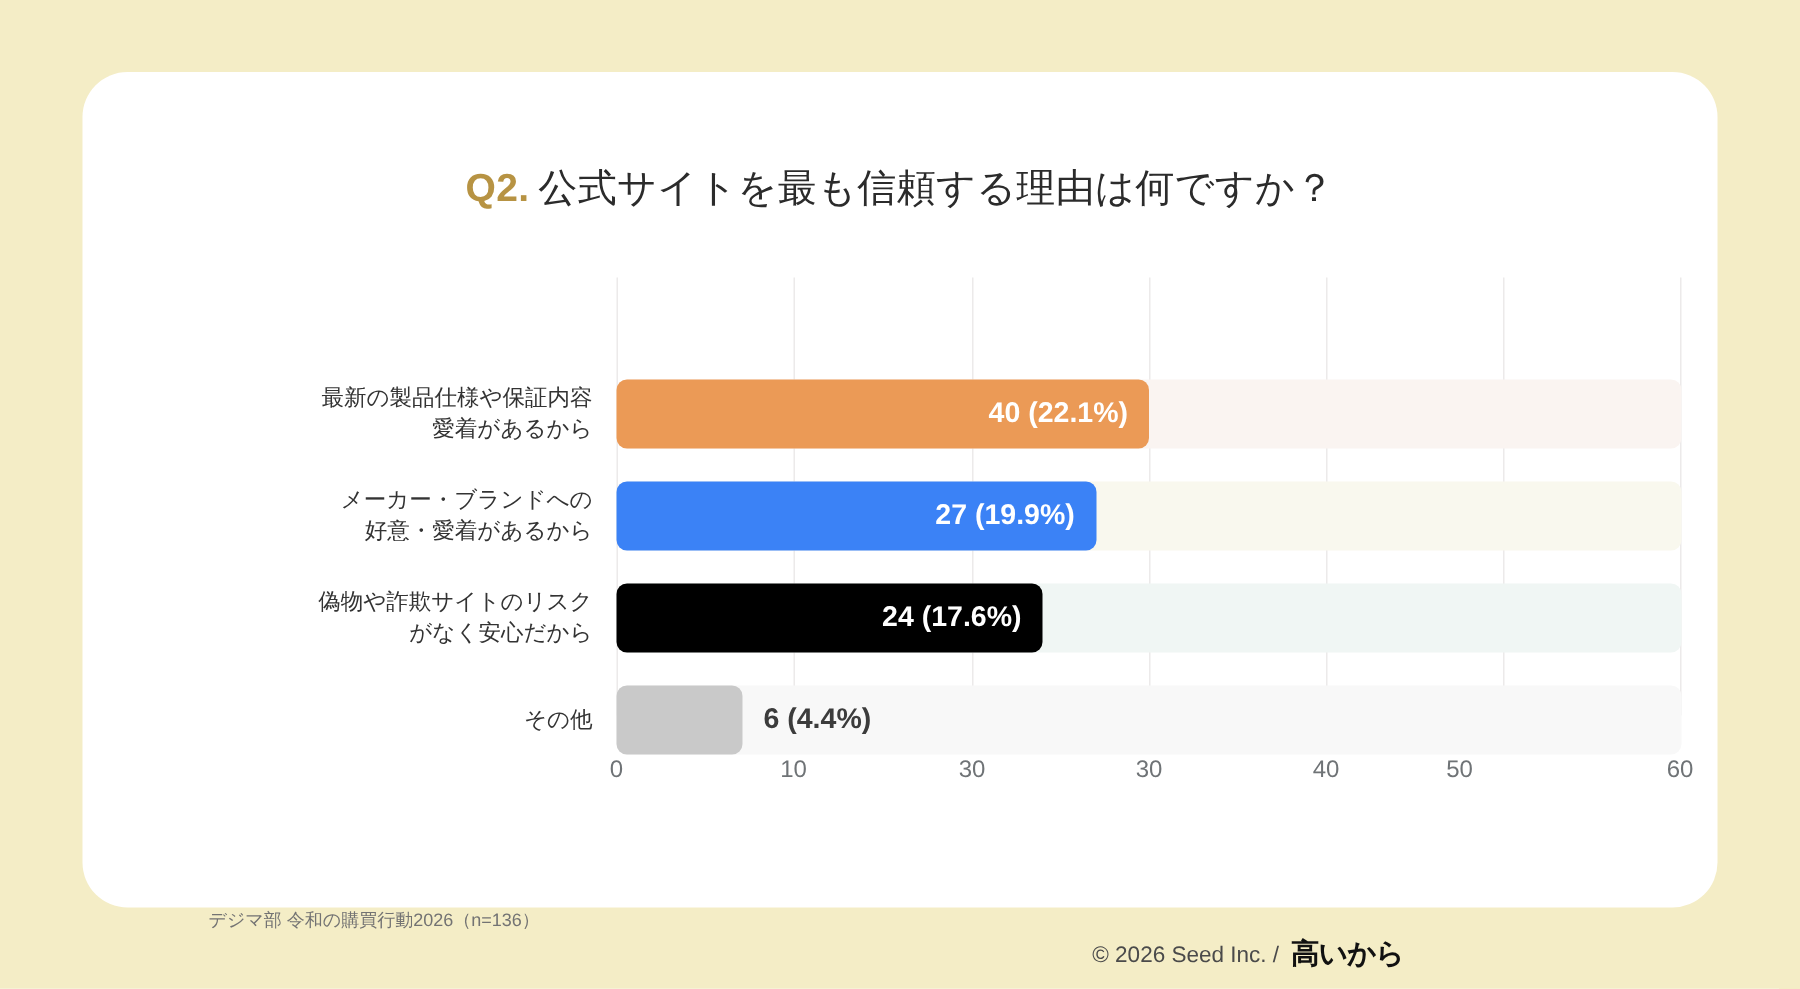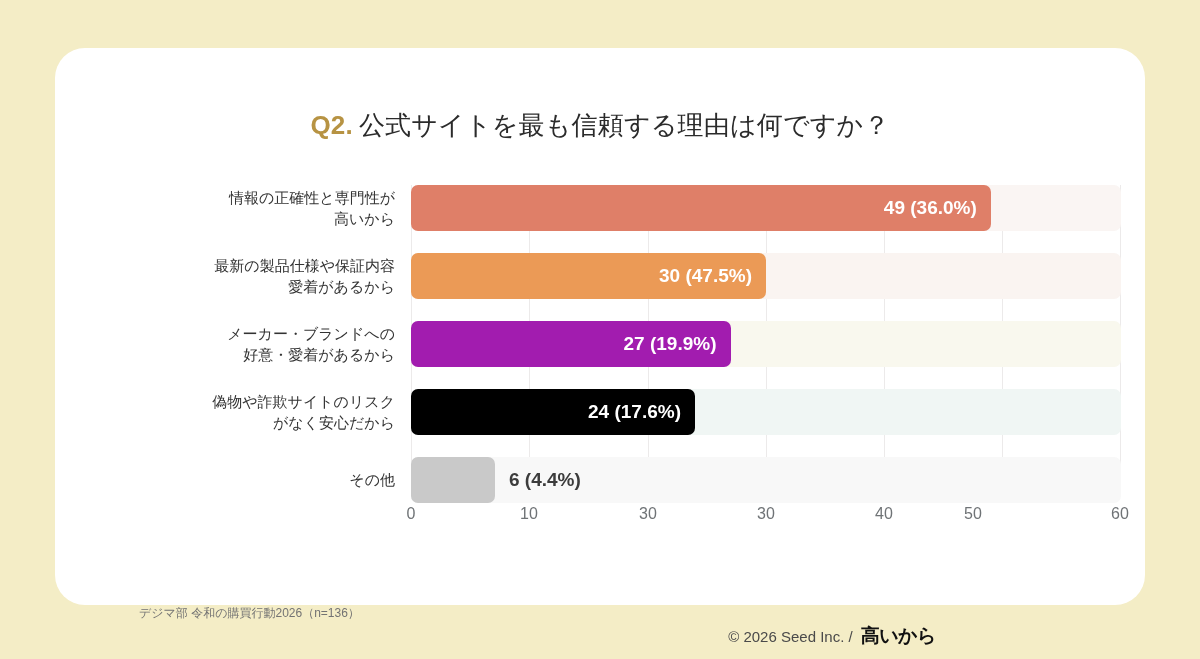--- a/index.html
+++ b/index.html
@@ -156,43 +156,35 @@
         <div class="gridline" style="left:0px"></div>
         <div class="gridline" style="left:118px"></div>
         <div class="gridline" style="left:237px"></div>
         <div class="gridline" style="left:355px"></div>
         <div class="gridline" style="left:473px"></div>
         <div class="gridline" style="left:591px"></div>
         <div class="gridline" style="left:709px"></div>
 
         <div class="rows">
 
-          <div class="row" style="top:0px">
-            <div class="row-label">情報の正確性と専門性が
-高いから</div>
-            <div class="track" style="background:#faf5f3"></div>
-            <div class="bar" style="width:579.8px;background:#df7f68">
-              <span class="bar-value">49 (36.0%)</span>
-            </div>
-          </div>
 
           <div class="row" style="top:68px">
             <div class="row-label">最新の製品仕様や保証内容
 愛着があるから</div>
             <div class="track" style="background:#faf4f1"></div>
             <div class="bar" style="width:355px;background:#eb9a56">
-              <span class="bar-value">30 (47.5%)</span>
+              <span class="bar-value">40 (22.1%)</span>
             </div>
           </div>
 
           <div class="row" style="top:136px">
             <div class="row-label">メーカー・ブランドへの
 好意・愛着があるから</div>
             <div class="track" style="background:#f9f8ee"></div>
-            <div class="bar" style="width:319.5px;background:#a21caf">
+            <div class="bar" style="width:319.5px;background:#3b82f6">
               <span class="bar-value">27 (19.9%)</span>
             </div>
           </div>
 
           <div class="row" style="top:204px">
             <div class="row-label">偽物や詐欺サイトのリスク
 がなく安心だから</div>
             <div class="track" style="background:#f0f6f4"></div>
             <div class="bar" style="width:284px;background:#000000">
               <span class="bar-value">24 (17.6%)</span>

